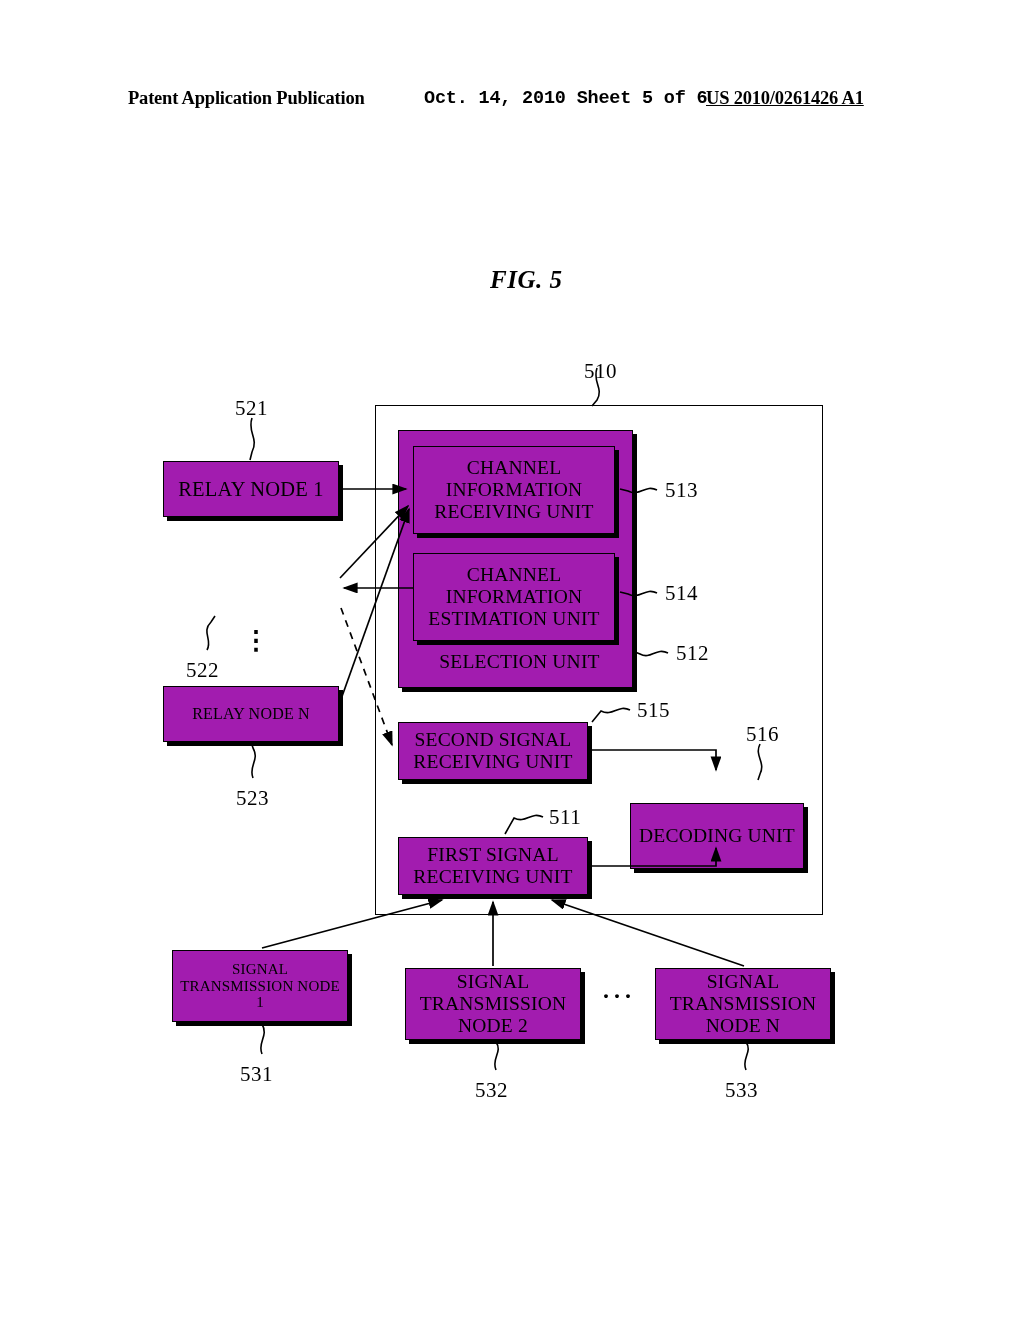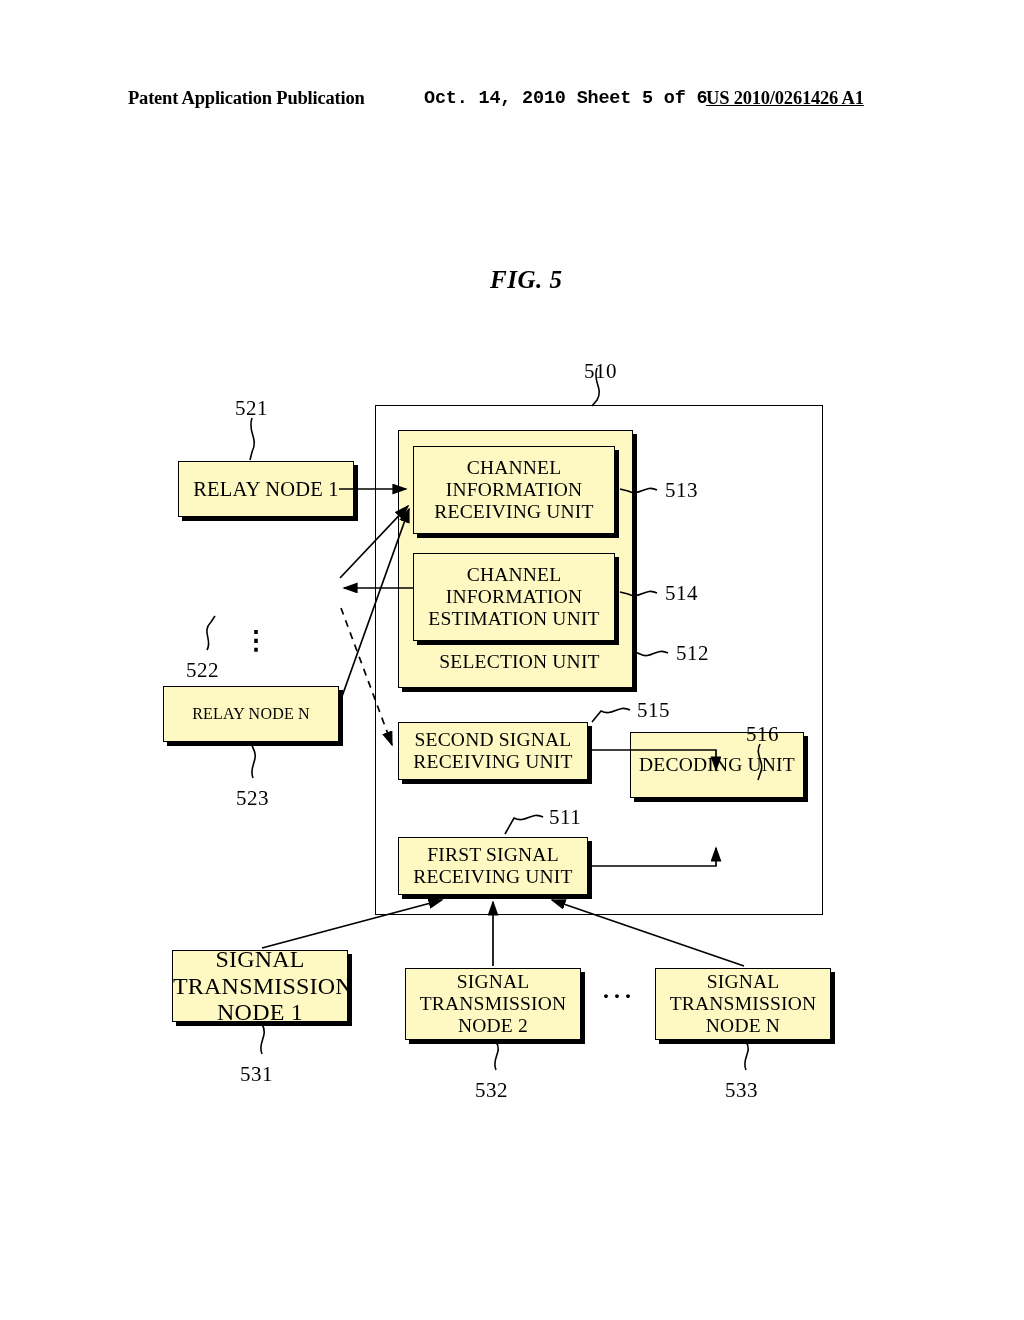--- a/index.html
+++ b/index.html
@@ -39,21 +39,21 @@
     font-size: 25px;
     font-weight: bold;
     letter-spacing: 0.5px;
     font-style: italic;
   }
 
   
   .box {
     position: absolute;
     box-sizing: border-box;
-    background: #fef9c3;
+    background: #a21caf;
     border: 1.6px solid #000;
     display: flex;
     align-items: center;
     justify-content: center;
     text-align: center;
     line-height: 1.12;
     letter-spacing: 0.2px;
   }
   
   .shadow {
@@ -127,36 +127,36 @@
   </div>
 
   <div class="box shadow" style="left:398px; top:722px; width:190px; height:58px; font-size:19.5px;">
     <span class="label-txt">SECOND SIGNAL RECEIVING UNIT</span>
   </div>
 
   <div class="box shadow" style="left:398px; top:837px; width:190px; height:58px; font-size:19.5px;">
     <span class="label-txt">FIRST SIGNAL RECEIVING UNIT</span>
   </div>
 
-  <div class="box shadow" style="left:630px; top:732px; width:174px; height:66px; font-size:19.5px;">
+  <div class="box shadow" style="left:630px; top:803px; width:174px; height:66px; font-size:19.5px;">
     <span class="label-txt">DECODING UNIT</span>
   </div>
 
-  <div class="box shadow" style="left:178px; top:461px; width:176px; height:56px; font-size:20.5px;">
+  <div class="box shadow" style="left:163px; top:461px; width:176px; height:56px; font-size:20.5px;">
     <span class="label-txt">RELAY NODE 1</span>
   </div>
 
 
   <div class="box shadow" style="left:163px; top:686px; width:176px; height:56px; font-size:16px;">
     <span class="label-txt">RELAY NODE N</span>
   </div>
 
   <div class="vdots" style="left:243px; top:636px; width:18px;">⋮</div>
 
-  <div class="box shadow" style="left:172px; top:950px; width:176px; height:72px; font-size:24px;">
+  <div class="box shadow" style="left:172px; top:950px; width:176px; height:72px; font-size:15px;">
     <span class="label-txt">SIGNAL TRANSMISSION NODE 1</span>
   </div>
 
   <div class="box shadow" style="left:405px; top:968px; width:176px; height:72px; font-size:19.5px;">
     <span class="label-txt">SIGNAL TRANSMISSION NODE 2</span>
   </div>
 
   <div class="box shadow" style="left:655px; top:968px; width:176px; height:72px; font-size:19.5px;">
     <span class="label-txt">SIGNAL TRANSMISSION NODE N</span>
   </div>

